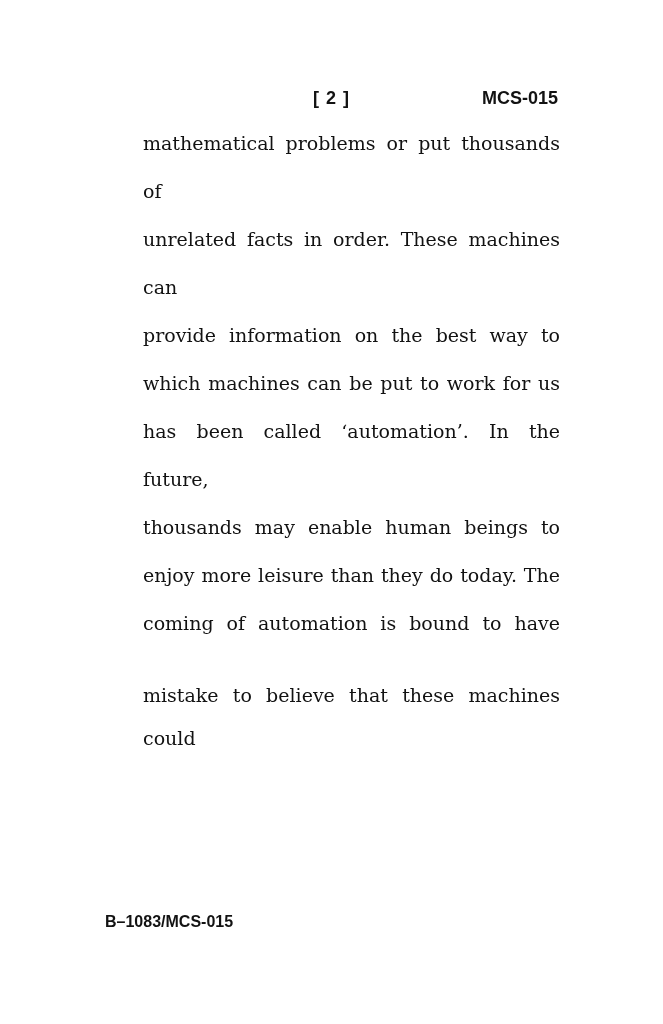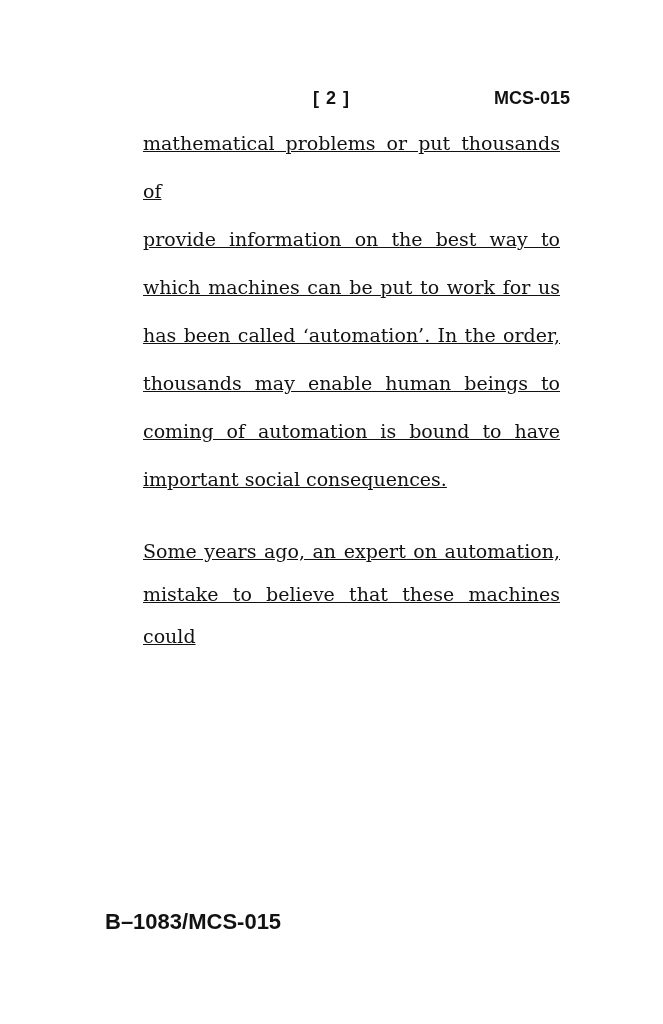--- a/index.html
+++ b/index.html
@@ -32,80 +32,79 @@
   }
   .page-number {
     position: absolute;
     left: 0;
     right: 0;
     text-align: center;
     letter-spacing: 1px;
   }
   .course-code {
     position: absolute;
-    right: 93px;
+    right: 105px;
     top: 0;
     text-align: right;
   }
 
   
   .page-body {
     position: absolute;
     top: 119px;
     left: 143px;
     width: 417px;
     font-size: 19px;
   }
   .paragraph { width: 100%; }
   .para-1 { line-height: 48px; }
   .para-2 { line-height: 42.6px; margin-top: 27px; }
 
   .text-line {
     text-align: justify;
     text-align-last: justify;
     white-space: normal;
-    text-decoration: underline;
   }
   .text-line.no-justify {
     text-align-last: left;
   }
 
   
   .page-footer {
     position: absolute;
     top: 911px;
     left: 105px;
     font-family: "Liberation Sans", "DejaVu Sans", sans-serif;
     font-weight: bold;
-    font-size: 22px;
+    font-size: 16px;
     line-height: 22px;
   }
 </style>
 </head>
 <body>
 
 <div class="page">
 
   <header class="page-header">
     <span class="page-number">[ 2 ]</span>
     <span class="course-code">MCS-015</span>
   </header>
 
   <main class="page-body" id="page-body">
       <div class="paragraph para-1">
         <div class="text-line">mathematical problems or put thousands of</div>
+        <div class="text-line">unrelated facts in order. These machines can</div>
         <div class="text-line">provide information on the best way to</div>
         <div class="text-line">which machines can be put to work for us</div>
-        <div class="text-line">has been called ‘automation’. In the order,</div>
+        <div class="text-line">has been called ‘automation’. In the future,</div>
         <div class="text-line">thousands may enable human beings to</div>
+        <div class="text-line">enjoy more leisure than they do today. The</div>
         <div class="text-line">coming of automation is bound to have</div>
-        <div class="text-line no-justify">important social consequences.</div>
       </div>
       <div class="paragraph para-2">
-        <div class="text-line">Some years ago, an expert on automation,</div>
         <div class="text-line">mistake to believe that these machines could</div>
       </div>
     </main>
 
   <footer class="page-footer">
     <span class="paper-code">B–1083/MCS-015</span>
   </footer>
 
 </div>
 

